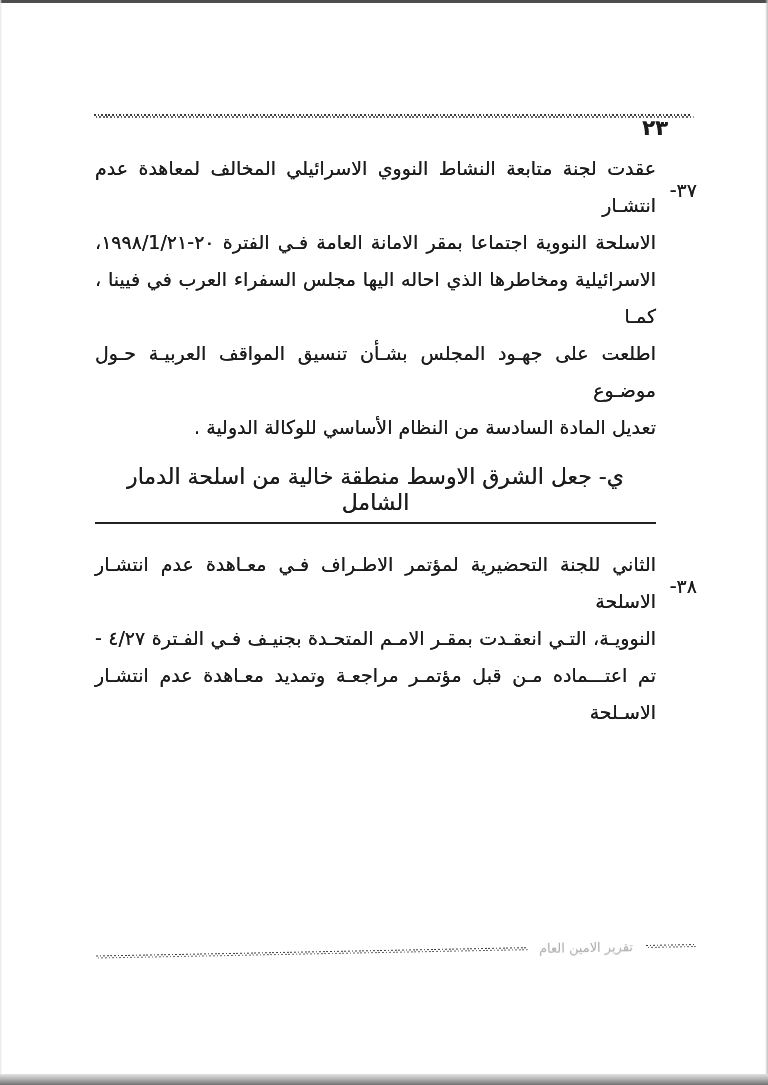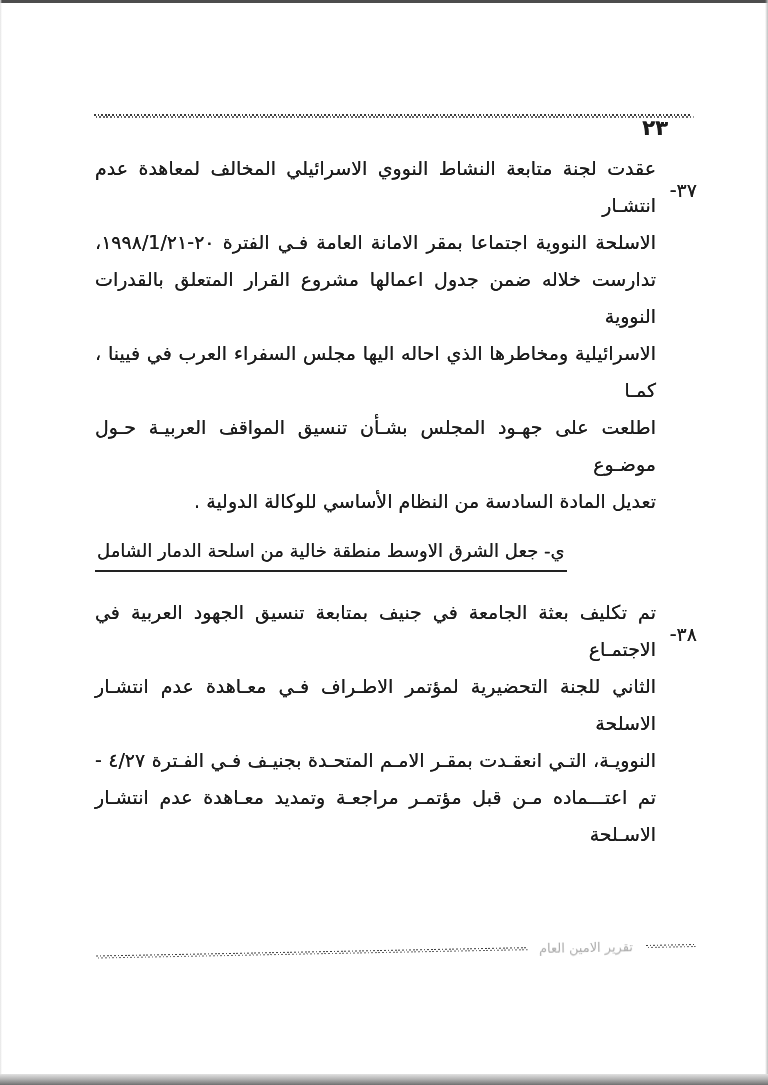--- a/index.html
+++ b/index.html
@@ -34,21 +34,21 @@
   .marker{
     position:absolute;right:-41px;top:0;width:41px;
     font-size:19px;line-height:37px;white-space:nowrap;text-shadow:0 0 .5px #1c1c1c;margin-top:22px;
   }
   .line{
     font-size:19px;line-height:37px;text-align:justify;text-align-last:justify;
     text-shadow:0 0 .5px #1c1c1c;
   }
   .line.last{text-align:left;text-align-last:right;}
 
-  .heading{margin:0 0 22px 0;text-align:left;font-size:18px;font-weight:normal;}
+  .heading{margin:0 0 22px 0;text-align:center;font-size:22px;font-weight:normal;}
   .heading-text{
     display:inline-block;border-bottom:2px solid #222;padding:0 2px 6px 2px;
     line-height:26px;text-shadow:0 0 .5px #1c1c1c;
   }
 
   .footer{
     position:absolute;top:938px;left:96px;right:74px;display:flex;direction:ltr;
     align-items:center;gap:9px;transform:rotate(-1.1deg);transform-origin:100% 50%;
   }
   .seg{min-width:0;}
@@ -74,33 +74,31 @@
     <div class="dotrow r1"></div>
     <div class="dotrow r2"></div>
   </div>
 
   <div class="content">
 
     <section class="para">
       <span class="marker">٣٧-</span>
       <div class="line">عقدت لجنة متابعة النشاط النووي الاسرائيلي المخالف لمعاهدة عدم انتشـار</div>
       <div class="line">الاسلحة النووية اجتماعا بمقر الامانة العامة فـي الفترة ٢٠-١٩٩٨/1/٢١،</div>
-      <div class="line">تدارست خلاله ضمن جدول اعمالها مشروع القرار المتعلق بالقدرات النووية</div>
       <div class="line">الاسرائيلية ومخاطرها الذي احاله اليها مجلس السفراء العرب في فيينا ، كمـا</div>
       <div class="line">اطلعت على جهـود المجلس بشـأن تنسيق المواقف العربيـة حـول موضـوع</div>
       <div class="line last">تعديل المادة السادسة من النظام الأساسي للوكالة الدولية .</div>
     </section>
 
     <h2 class="heading">
       <span class="heading-text">ي- جعل الشرق الاوسط منطقة خالية من اسلحة الدمار الشامل</span>
     </h2>
 
     <section class="para">
       <span class="marker">٣٨-</span>
-      <div class="line">تم تكليف بعثة الجامعة في جنيف بمتابعة تنسيق الجهود العربية في الاجتمـاع</div>
       <div class="line">الثاني للجنة التحضيرية لمؤتمر الاطـراف فـي معـاهدة عدم انتشـار الاسلحة</div>
       <div class="line">النوويـة، التـي انعقـدت بمقـر الامـم المتحـدة بجنيـف فـي الفـترة ٤/٢٧ -</div>
       <div class="line">تم اعتـــماده مـن قبل مؤتمـر مراجعـة وتمديد معـاهدة عدم انتشـار الاسـلحة</div>
     </section>
 
   </div>
 
   <div class="footer">
     <div class="seg long">
       <div class="dotrow r1"></div>

